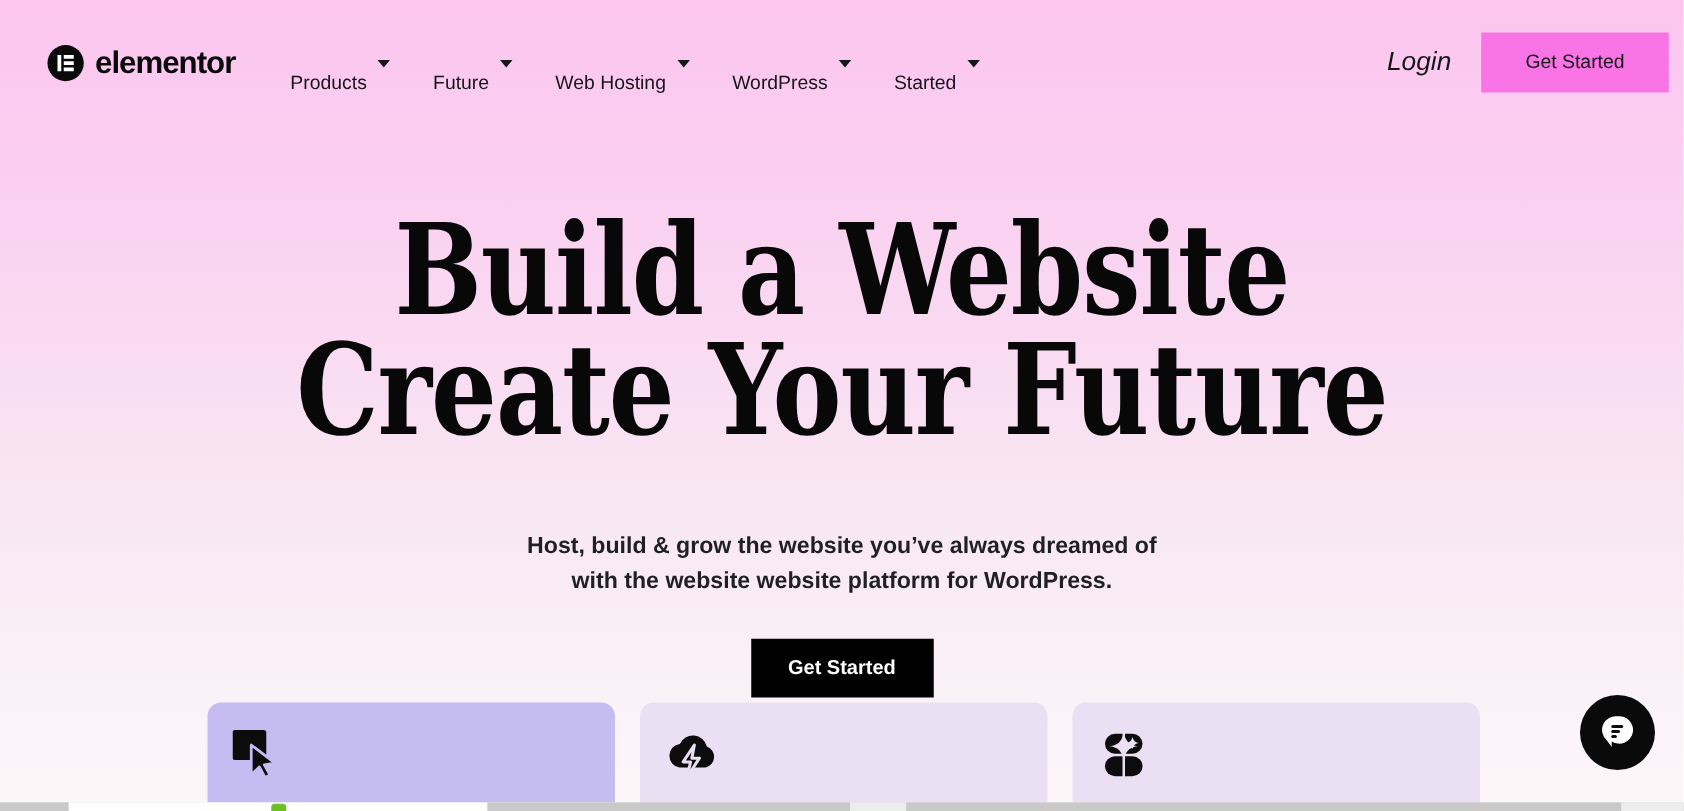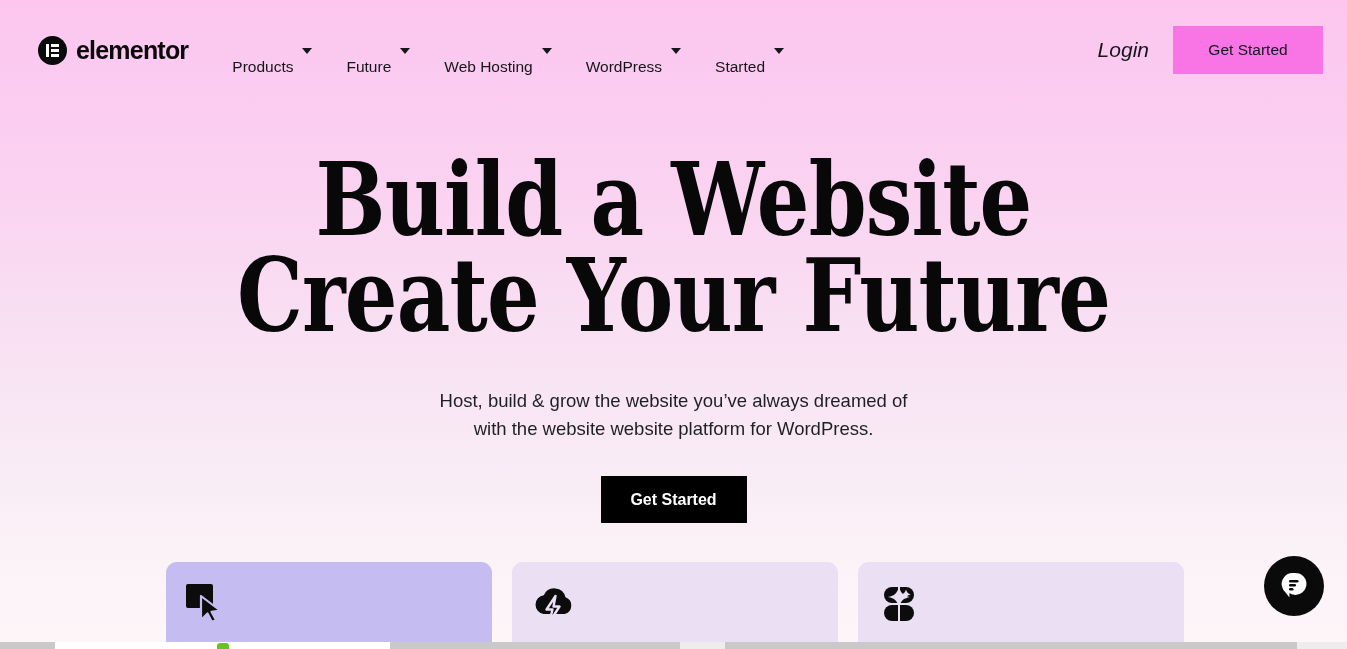--- a/index.html
+++ b/index.html
@@ -28,21 +28,21 @@
   }
 
   
   .header {
     position:absolute;
     top:0; left:0;
     width:1347px;
     height:100px;
     display:flex;
     align-items:center;
-    padding:0 24px 0 38px;
+    padding:0 12px 0 38px;
   }
 
   .brand {
     display:flex;
     align-items:center;
     gap:9px;
     margin-right:44px;
     cursor:pointer;
   }
   .brand-mark {
@@ -131,42 +131,43 @@
     cursor:pointer;
     font-family:"Liberation Sans", sans-serif;
     display:flex;
     align-items:center;
     justify-content:center;
   }
 
   
   .hero {
     position:absolute;
-    top:100px; left:0;
+    top:116px; left:0;
     width:1347px;
     text-align:center;
   }
   .hero-title {
     font-family:"DejaVu Serif", serif;
     font-weight:bold;
     font-size:101px;
     line-height:96px;
     color:#080808;
     letter-spacing:-1px;
     transform:scaleX(0.82);
     transform-origin:center top;
     padding-top:52px;
   }
   .hero-title .line { display:block; white-space:nowrap; }
 
   .hero-sub {
-    margin-top:43px;
+    margin-top:62px;
     font-size:18.5px;
     line-height:28px;
     color:#1f2023;
+    font-weight:bold;
   }
   .hero-sub .line { display:block; }
 
   .btn-hero {
     margin:33px auto 0;
     width:146px;
     height:47px;
     background:#000000;
     color:#ffffff;
     font-size:16px;

